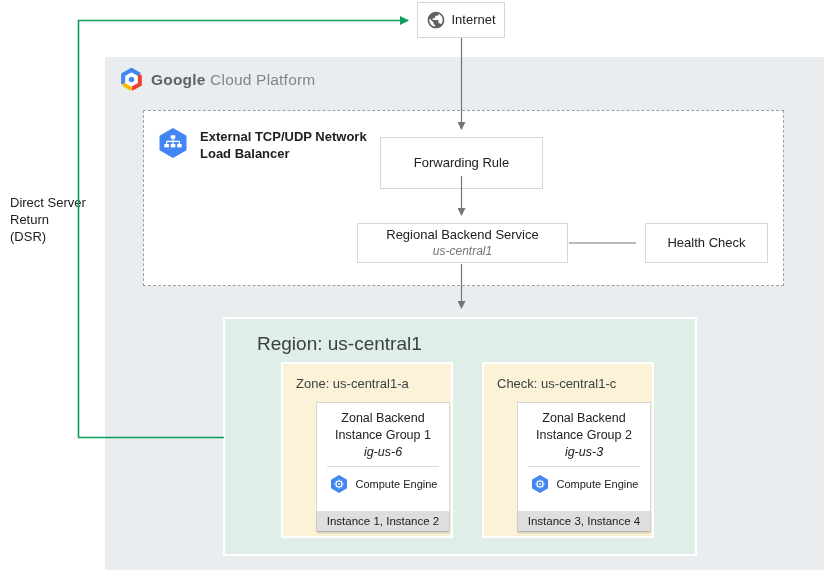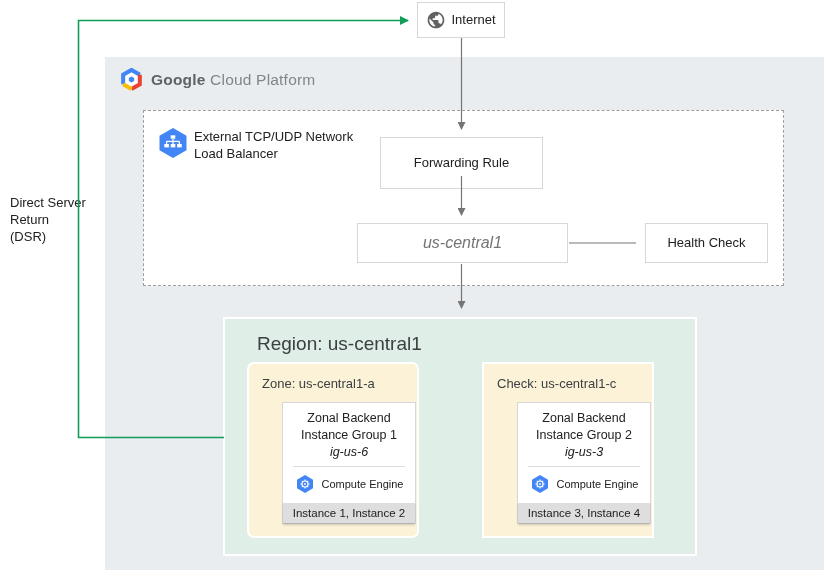--- a/index.html
+++ b/index.html
@@ -10,51 +10,51 @@
   }
   
   .gcp-panel { position:absolute; left:105px; top:57px; width:719px; height:513px; background:#e9edf0; }
   .lb-boundary { position:absolute; left:143px; top:110px; width:639px; height:174px;
     background:#ffffff; border:1px dashed #9e9e9e; }
   .region-box { position:absolute; left:223px; top:317px; width:474px; height:239px;
     background:#dfeee7; border:2px solid #ffffff; box-sizing:border-box; }
   .region-label { position:absolute; left:32px; top:14px; font-size:19px; color:#3c4043; }
   .zone-box { position:absolute; top:43px; width:172px; height:176px;
     background:#fbf2d7; border:2px solid #ffffff; box-sizing:border-box; }
-  .zone-a { left:22px;border-radius:7px; } .zone-c { left:257px; }
+  .zone-a { left:56px; } .zone-c { left:257px; }
   .zone-label { position:absolute; left:13px; top:12px; font-size:13px; color:#3c4043; white-space:nowrap; }
 
   
   .node { position:absolute; background:#ffffff; border:1px solid #d7d7d7; box-sizing:border-box;
     display:flex; flex-direction:column; align-items:center; justify-content:center;
     text-align:center; font-size:13px; color:#212121; line-height:16px; }
   .internet-node { left:417px; top:2px; width:88px; height:36px; flex-direction:row; gap:5px; }
   .fr-node   { left:380px; top:137px; width:163px; height:52px; }
   .rbs-node  { left:357px; top:223px; width:211px; height:40px; }
   .hc-node   { left:637px; top:223px; width:123px; height:40px;margin-left:8px; }
-  .sub-italic { font-style:italic; color:#757575; font-size:16px;text-align:center; }
+  .sub-italic { font-style:italic; color:#757575; font-size:12px;text-align:center; }
 
   
   .brand { position:absolute; left:120px; top:68px; display:flex; align-items:center; gap:8px; }
   .brand-text { font-size:15.5px; letter-spacing:.2px; }
   .brand-google { color:#5f6368; font-weight:700; }
   .brand-rest { color:#80868b; font-weight:400; }
 
   
-  .lb-id { position:absolute; left:12px; top:15px; display:flex; align-items:flex-start; gap:4px; }
+  .lb-id { position:absolute; left:12px; top:15px; display:flex; align-items:flex-start; gap:10px;font-weight:bold; }
   .lb-text { font-size:13px; line-height:17px; padding-top:2px; color:#212121; }
 
   
   .ig-card { position:absolute; left:17px; top:38px; width:134px;
     background:#ffffff; border:1px solid #d7d7d7; box-sizing:border-box;
     display:flex; flex-direction:column; text-align:center;margin-left:16px; }
   .ig-title { font-size:12.5px; line-height:17px; padding:7px 2px 1px; color:#212121; }
   .ig-name { font-style:italic; font-size:12.5px; }
   .ig-divider { border-top:1px solid #dcdcdc; margin:4px 10px 0; }
-  .ig-engine { display:flex; align-items:center; justify-content:center; gap:7px; padding:7px 0 9px; font-size:11px; }
+  .ig-engine { display:flex; align-items:center; justify-content:center; gap:7px; padding:7px 0 17px; font-size:11px; }
   .ig-footer { background:#dedede; font-size:11.5px; padding:4px 9px; color:#212121;
     box-shadow:0 2px 2px rgba(0,0,0,.18); }
 
   
   .dsr { position:absolute; left:10px; top:194px; width:78px; font-size:13px; line-height:17px; color:#212121; }
 
   
   .overlay { position:absolute; left:0; top:0; pointer-events:none; }
 </style>
 </head>
@@ -104,20 +104,21 @@
       <path fill="#616161" d="M12 2C6.48 2 2 6.48 2 12s4.48 10 10 10 10-4.48 10-10S17.52 2 12 2zm-1 17.93c-3.95-.49-7-3.85-7-7.93 0-.62.08-1.21.21-1.79L9 15v1c0 1.1.9 2 2 2v1.93zm6.9-2.54c-.26-.81-1-1.39-1.9-1.39h-1v-3c0-.55-.45-1-1-1H8v-2h2c.55 0 1-.45 1-1V7h2c1.1 0 2-.9 2-2v-.41c2.93 1.19 5 4.06 5 7.41 0 2.08-.8 3.97-2.1 5.39z"></path>
     </svg>
     <span>Internet</span>
   </div>
 
   <div class="node fr-node">
     <span>Forwarding Rule</span>
   </div>
 
   <div class="node rbs-node">
+    <span>Regional Backend Service</span>
     <span class="sub-italic">us-central1</span>
   </div>
 
   <div class="node hc-node">
     <span>Health Check</span>
   </div>
 
   <div class="region-box">
     <div class="region-label">Region: us-central1</div>
 

